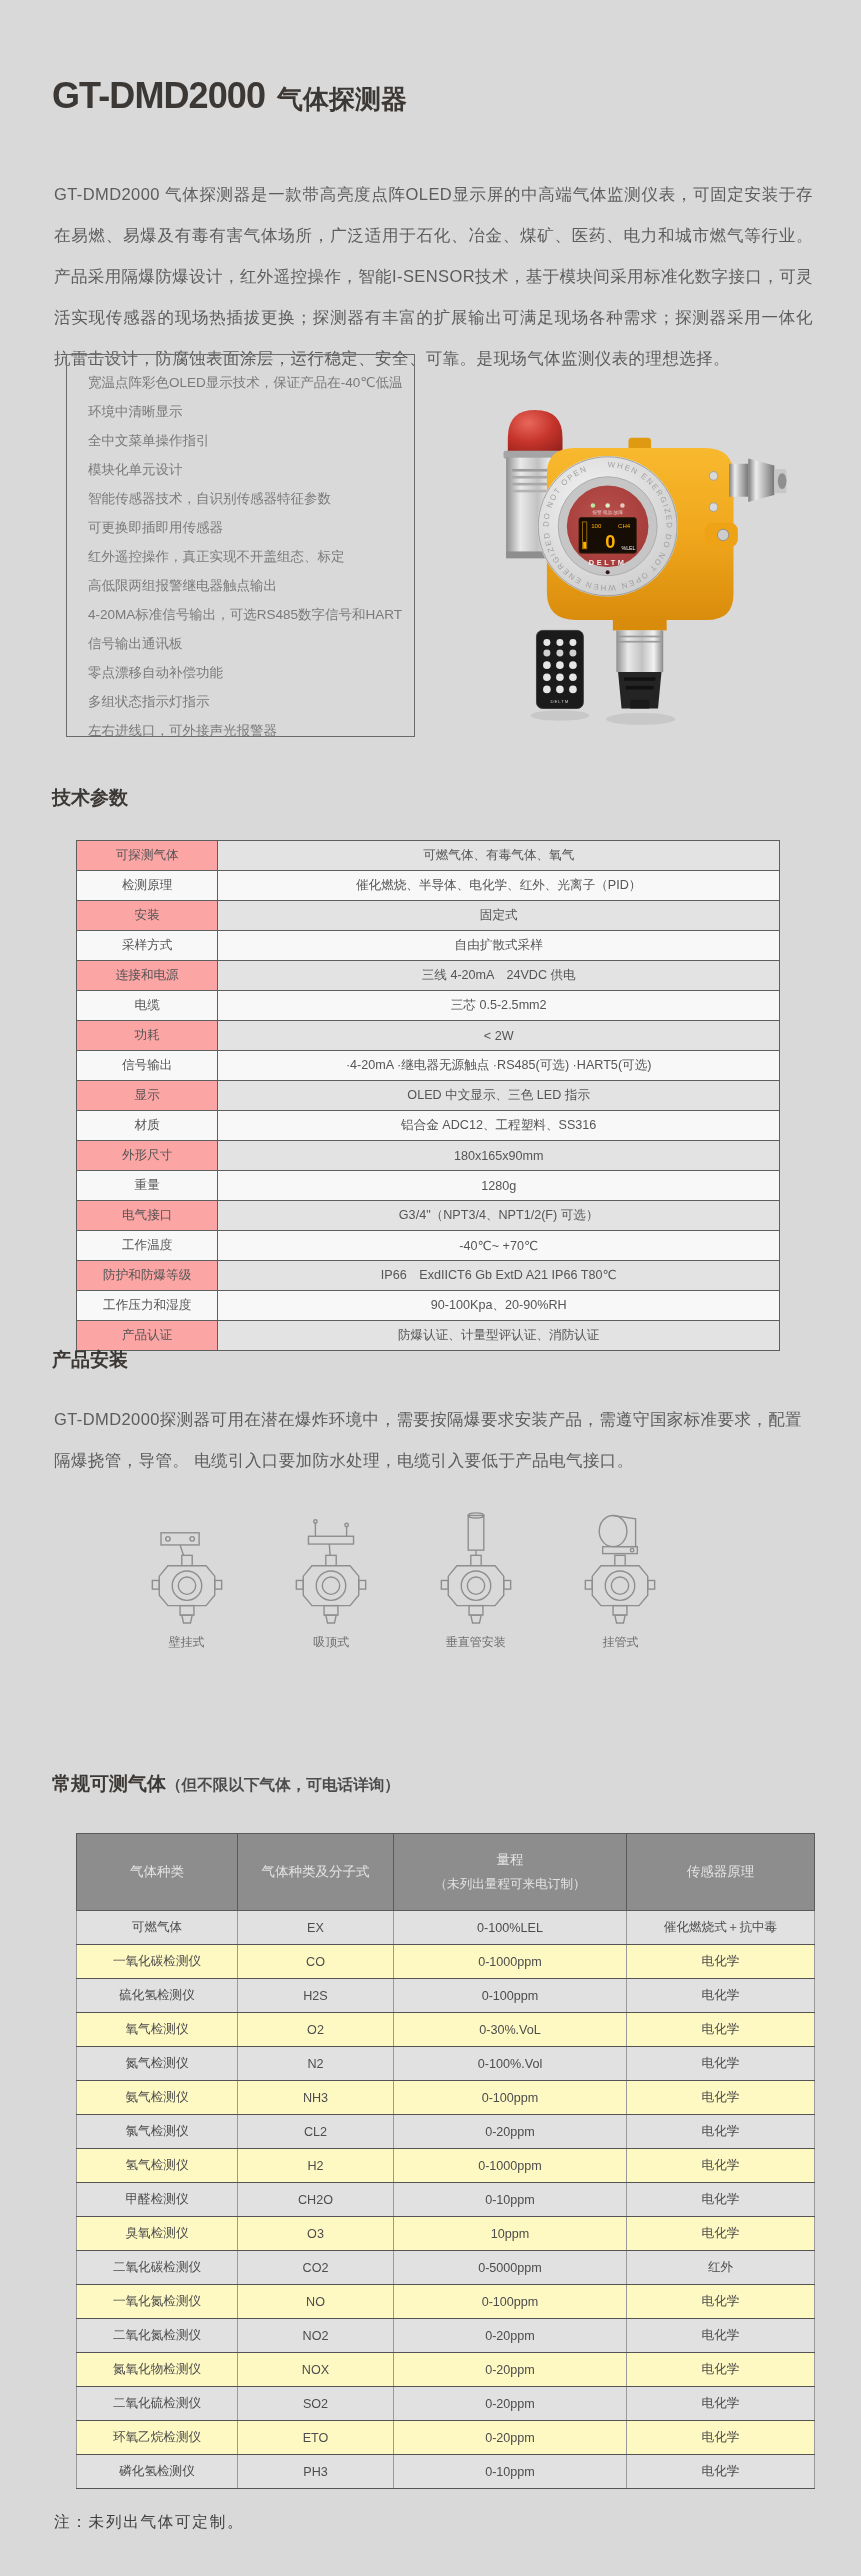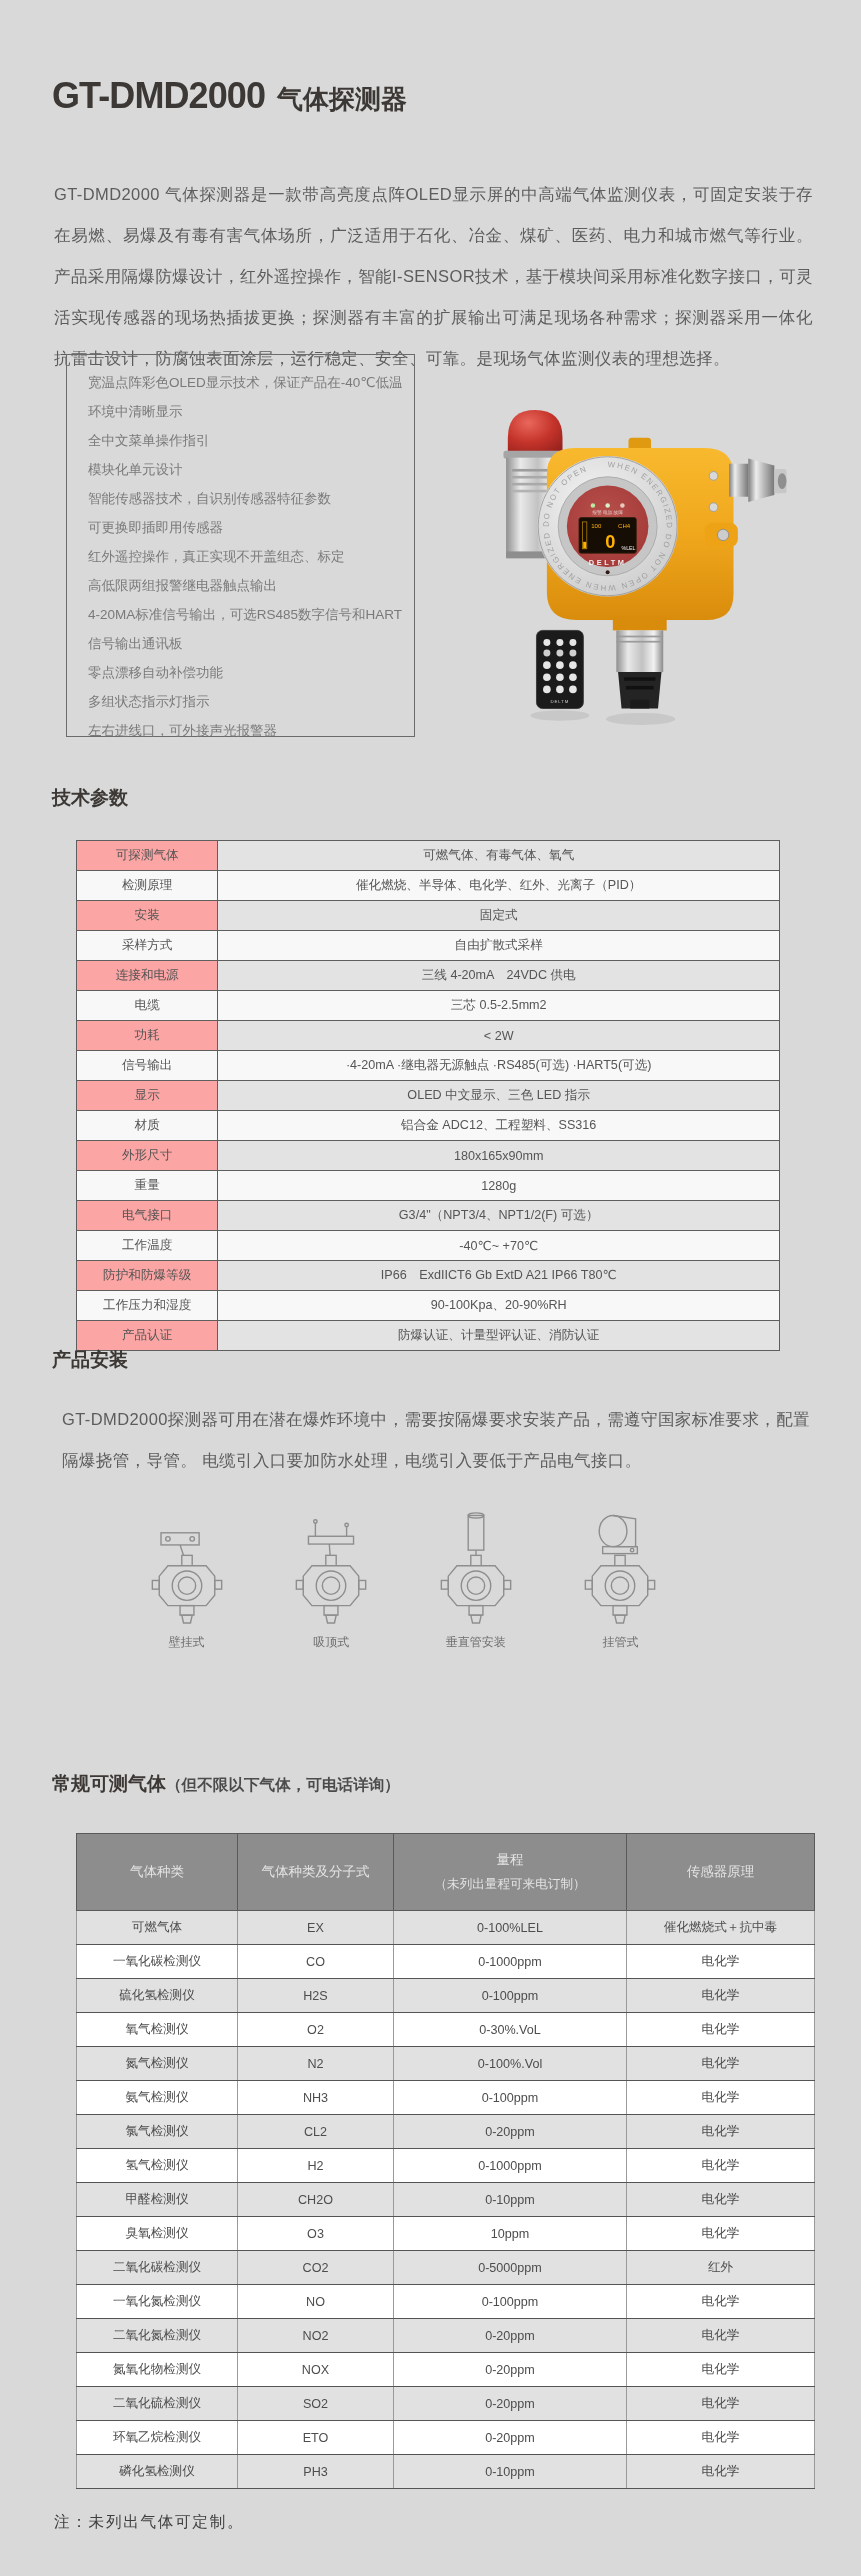--- a/index.html
+++ b/index.html
@@ -40,21 +40,21 @@
     font-size:12.6px;color:#555;text-align:center;vertical-align:middle;
     padding:0 5.2px;overflow:hidden;white-space:nowrap;
   }
   .spec-table td.lbl{width:130px;}
   .spec-table tr.odd td.lbl{background:#fca5a5;}
   .spec-table tr.odd td.val{background:#e3e3e3;}
   .spec-table tr.even td{background:#f8f8f8;}
   
   .install-para{
     position:absolute;left:54px;top:1399px;width:759px;
-    font-size:16.5px;line-height:41px;color:#5c5c5c;letter-spacing:0.4px;margin-left:8px;
+    font-size:16.5px;line-height:41px;color:#5c5c5c;letter-spacing:0.4px;
   }
   .install-row{
     position:absolute;left:117px;top:1512px;width:573px;height:146px;
     display:flex;justify-content:space-between;
   }
   .install-item{width:139px;display:flex;flex-direction:column;align-items:center;}
   .install-item svg{width:104px;height:117px;}
   .install-label{margin-top:5.2px;font-size:12px;color:#6f6f6f;}
   
   .gas-heading{position:absolute;left:52px;top:1771px;white-space:nowrap;}
@@ -70,21 +70,21 @@
     border:0.9px solid #5a5a5a;height:76px;vertical-align:middle;padding:0 3.5px;
   }
   .gas-table th .sub{display:block;font-size:12.6px;margin-top:7px;}
   .gas-table td{
     height:33px;font-size:12.6px;color:#4d4d4d;text-align:center;vertical-align:middle;
     border-left:0.9px solid #9a9a9a;border-right:0.9px solid #9a9a9a;
     border-top:1.7px solid #545454;border-bottom:1.7px solid #545454;
     padding:0 3.5px;overflow:hidden;white-space:nowrap;
   }
   .gas-table tr.odd td{background:#e1e1e1;margin-left:48px;}
-  .gas-table tr.even td{background:#ffffff;}
+  .gas-table tr.even td{background:#fef9c3;}
   .gas-table .w0{width:153px;} .gas-table .w1{width:148px;}
   .gas-table .w2{width:225px;} .gas-table .w3{width:180px;}
   
   .footnote{
     position:absolute;left:54px;top:2512px;
     font-family:"Liberation Serif","DejaVu Serif",serif;
     font-size:15.6px;color:#3f3f3f;letter-spacing:1.7px;
   }
   .hidden-defs{position:absolute;width:0;height:0;overflow:hidden;}
 </style>

